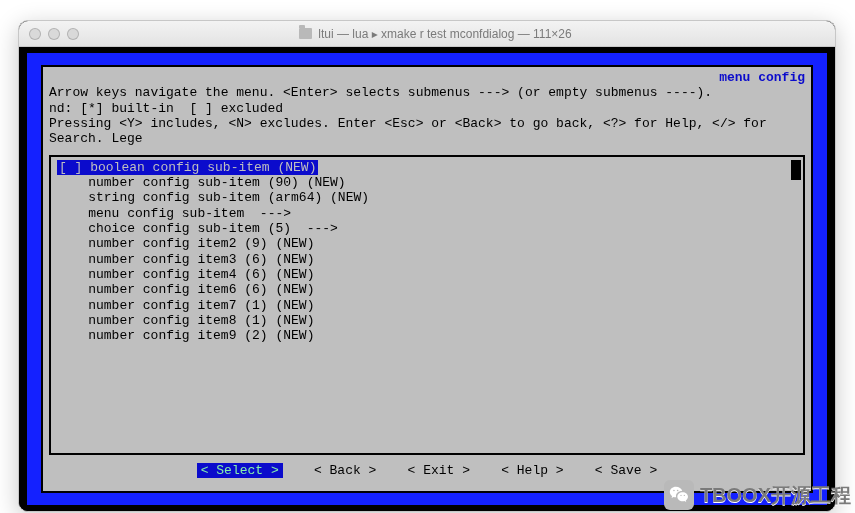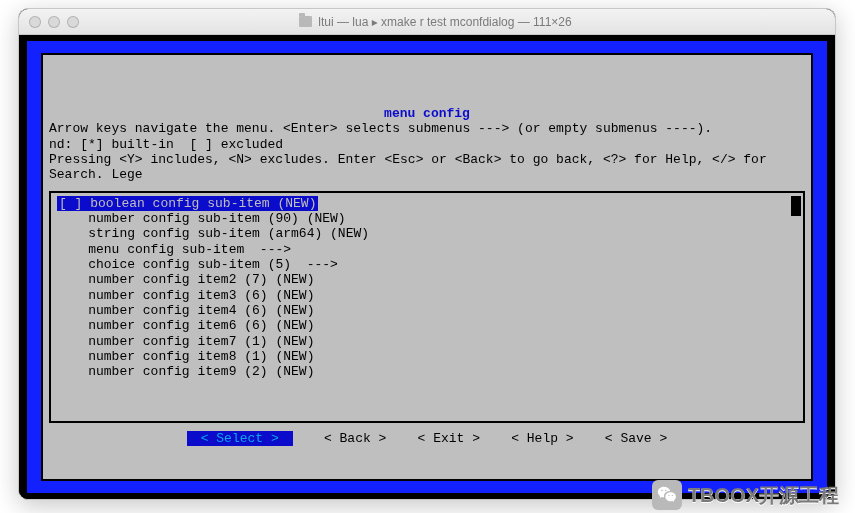--- a/index.html
+++ b/index.html
@@ -7,21 +7,21 @@
     width: 855px;
     height: 513px;
     background: #fff;
     font-family: Menlo, Monaco, "Courier New", monospace;
     font-size: 13px;
     position: relative;
     overflow: hidden;
   }
   .macwin {
     position: absolute;
-    left: 18px; top: 8px;
+    left: 18px; top: 20px;
     width: 818px; height: 492px;
     border-radius: 10px;
     border: 1px solid #c7c7c7;
     background: #000;
     box-shadow: 0 6px 24px rgba(0,0,0,.22);
     overflow: hidden;
   }
   .titlebar {
     height: 26px;
     background: linear-gradient(#f3f3f3,#e3e3e3);
@@ -46,38 +46,38 @@
   }
   .grayouter {
     background:#bfbfbf;
     width:100%; height:100%;
     border:2px solid #000;
     position:relative;
     padding:3px 6px 6px 6px;
     color:#000;
     line-height:1.18;
   }
-  .header-title { color:#0b0bcc; text-align:center; font-weight:bold;margin-top:48px; }
+  .header-title { color:#0b0bcc; text-align:right; font-weight:bold; }
   .help-text { white-space:pre-wrap; }
   .innerbox {
     margin-top:8px;
     border:2px solid #000;
-    height:232px;
+    height:300px;
     position:relative;
     padding:3px 10px 3px 6px;
   }
   .scrollbar {
     position:absolute; right:2px; top:3px; width:10px; height:20px; background:#000;
   }
   .menu-row { white-space:pre; }
   .menu-row.sel { background:#0b0bcc; color:#bfbfbf; display:inline-block; padding:0 2px;}
   .btnrow { text-align:center; margin-top:8px; white-space:pre;}
-  .btnrow .sel { background:#0b0bcc; color:#0ea5e9; padding:0 14px;}
+  .btnrow .sel { background:#0b0bcc; color:#86efac; padding:0 4px;}
   .watermark {
-    position:absolute; right:16px; bottom:3px;
+    position:absolute; right:4px; bottom:3px;
     display:flex; align-items:center; gap:6px;
     font-family:-apple-system,"PingFang SC",Helvetica,Arial,sans-serif;
     font-weight:700; color:#7a7a7a; font-size:20px;
     text-shadow:0 1px 0 #fff;
   }
   .wechat {
     width:30px;height:30px;border-radius:6px;background:#b9b9b9;
     display:flex;align-items:center;justify-content:center;position:relative;
   }
   .wechat svg{width:22px;height:22px;fill:#fff;}
@@ -104,21 +104,21 @@
         <div class="help-text">nd: [*] built-in  [ ] excluded</div>
         <div class="help-text">Pressing &lt;Y&gt; includes, &lt;N&gt; excludes. Enter &lt;Esc&gt; or &lt;Back&gt; to go back, &lt;?&gt; for Help, &lt;/&gt; for Search. Lege</div>
 
         <div class="innerbox">
           <div class="scrollbar"></div>
           <div><span class="menu-row sel">[ ] boolean config sub-item (NEW)</span></div>
           <div class="menu-row">    number config sub-item (90) (NEW)</div>
           <div class="menu-row">    string config sub-item (arm64) (NEW)</div>
           <div class="menu-row">    menu config sub-item  ---&gt;</div>
           <div class="menu-row">    choice config sub-item (5)  ---&gt;</div>
-          <div class="menu-row">    number config item2 (7) (NEW)</div>
+          <div class="menu-row">    number config item2 (9) (NEW)</div>
           <div class="menu-row">    number config item3 (6) (NEW)</div>
           <div class="menu-row">    number config item4 (6) (NEW)</div>
           <div class="menu-row">    number config item6 (6) (NEW)</div>
           <div class="menu-row">    number config item7 (1) (NEW)</div>
           <div class="menu-row">    number config item8 (1) (NEW)</div>
           <div class="menu-row">    number config item9 (2) (NEW)</div>
         </div>
 
         <div class="btnrow"><span class="sel">&lt; Select &gt;</span>    <span>&lt; Back &gt;</span>    <span>&lt; Exit &gt;</span>    <span>&lt; Help &gt;</span>    <span>&lt; Save &gt;</span></div>
       </div>

